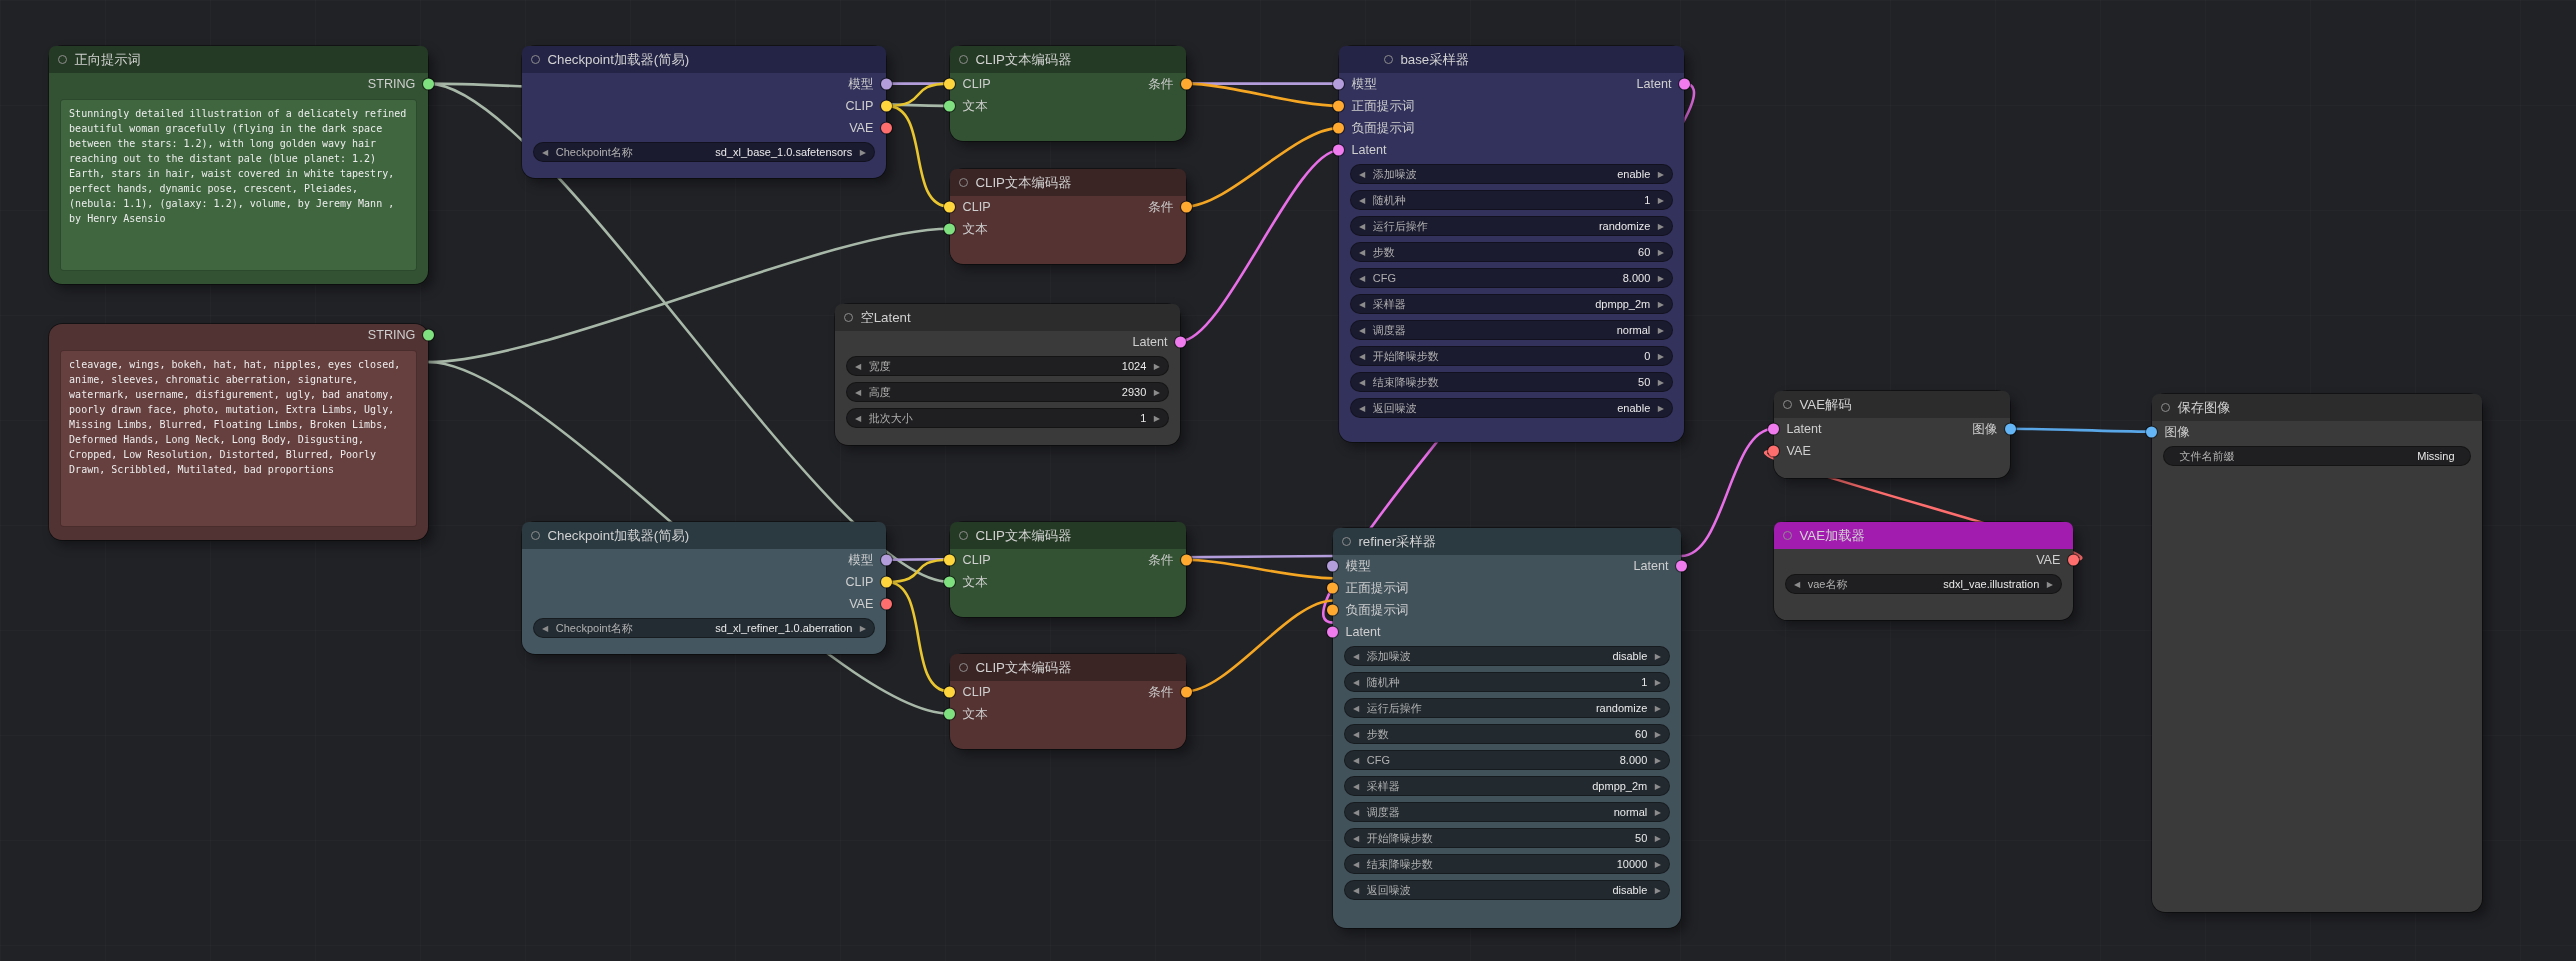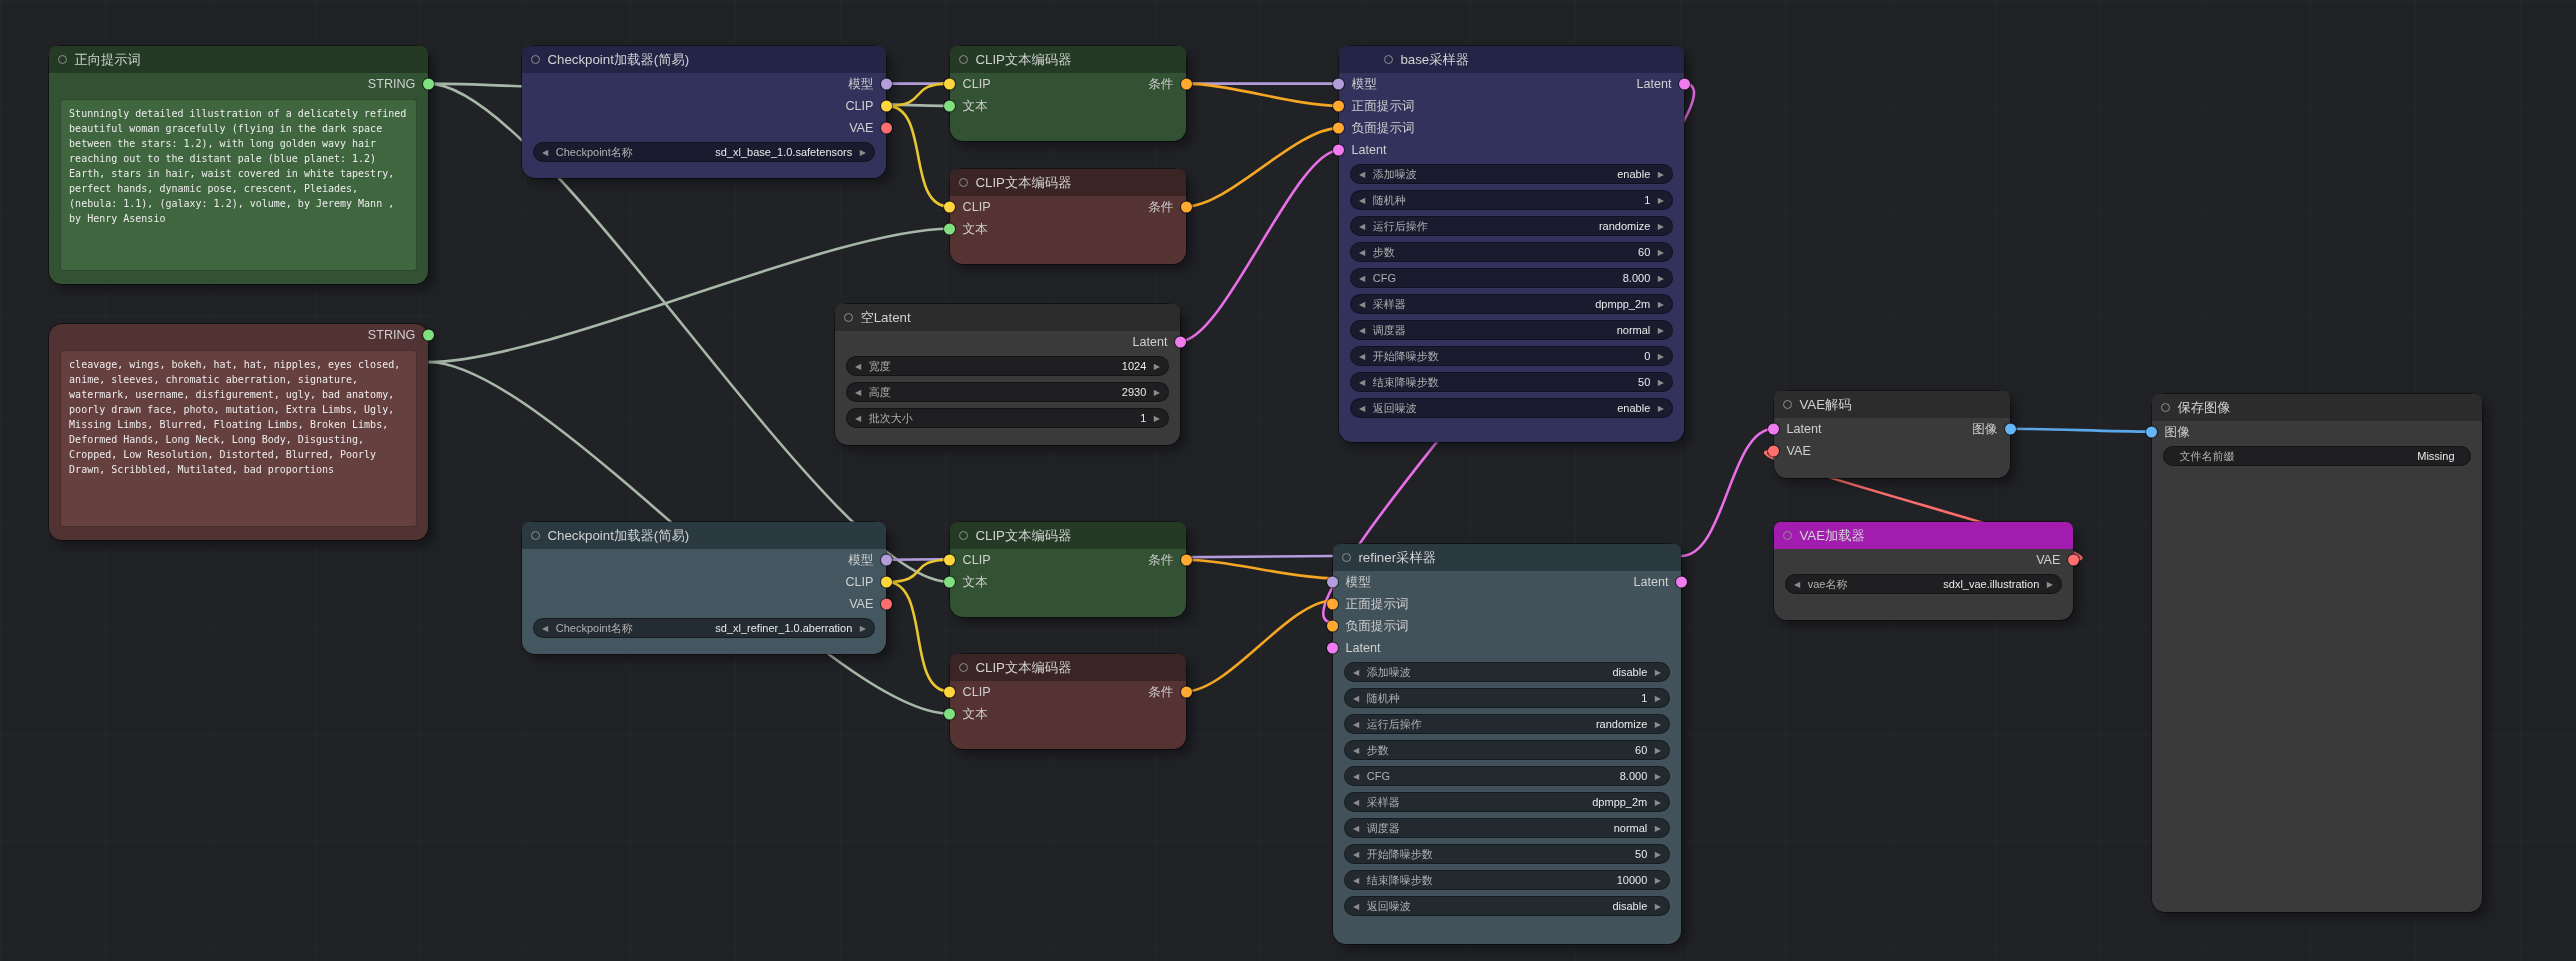--- a/index.html
+++ b/index.html
@@ -314,21 +314,21 @@
           <span class="port in" style="background: rgb(255, 213, 62);"></span>
           <span class="slot-label left">CLIP</span>
           <span class="slot-label right">条件</span>
           <span class="port out" style="background: rgb(255, 169, 49);"></span>
         </div>
         <div class="slot-row">
           <span class="port in" style="background: rgb(126, 224, 126);"></span>
           <span class="slot-label left">文本</span>
         </div>
       </div>
-      <div class="node" style="left: 1333px; top: 544px; width: 348px; height: 400px; background: rgb(66, 82, 91);">
+      <div class="node" style="left: 1333px; top: 528px; width: 348px; height: 400px; background: rgb(66, 82, 91);">
         <div class="node-header" style="background: rgb(43, 57, 64);">
           <span class="collapse-dot"></span>
           <span class="node-title">refiner采样器</span>
         </div>
         <div class="slot-row">
           <span class="port in" style="background: rgb(179, 157, 219);"></span>
           <span class="slot-label left">模型</span>
           <span class="slot-label right">Latent</span>
           <span class="port out" style="background: rgb(239, 123, 239);"></span>
         </div>

